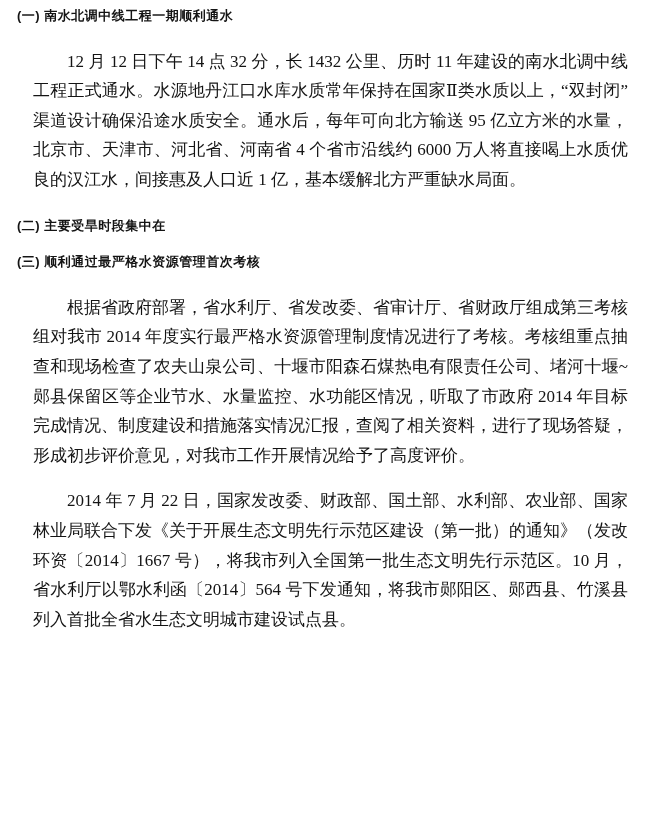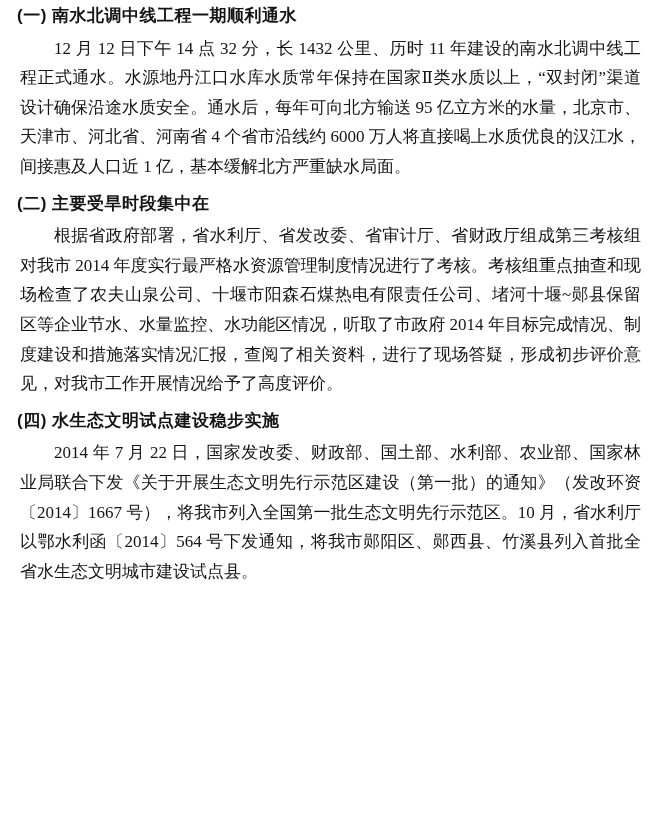--- a/index.html
+++ b/index.html
@@ -16,30 +16,30 @@
     background: #ffffff;
     color: #141414;
     font-family: "Liberation Serif", "DejaVu Serif", serif;
     font-size: 17px;
     line-height: 29.6px;
     overflow: hidden;
   }
   .section { margin: 0; }
   .heading {
     font-family: "Liberation Sans", "DejaVu Sans", sans-serif;
-    font-size: 17px;
+    font-size: 13px;
     line-height: 29.6px;
     font-weight: 700;
     margin: 7px 0 0 0;
     text-align: left;
     letter-spacing: 0.5px;
   }
   .section:first-child .heading { margin-top: 0; }
   .para {
-    margin: 3px;
+    margin: 16px;
     text-indent: 2em;
     text-align: justify;
     text-justify: inter-ideograph;
     word-break: break-all;
   }
 </style>
 </head>
 <body>
 
 <div class="page">
@@ -47,21 +47,21 @@
   <div class="section">
     <h2 class="heading">(一) 南水北调中线工程一期顺利通水</h2>
     <p class="para">12 月 12 日下午 14 点 32 分，长 1432 公里、历时 11 年建设的南水北调中线工程正式通水。水源地丹江口水库水质常年保持在国家Ⅱ类水质以上，“双封闭”渠道设计确保沿途水质安全。通水后，每年可向北方输送 95 亿立方米的水量，北京市、天津市、河北省、河南省 4 个省市沿线约 6000 万人将直接喝上水质优良的汉江水，间接惠及人口近 1 亿，基本缓解北方严重缺水局面。</p>
   </div>
 
   <div class="section">
     <h2 class="heading">(二) 主要受旱时段集中在</h2>
   </div>
 
   <div class="section">
+    <h2 class="heading">(三) 顺利通过最严格水资源管理首次考核</h2>
     <p class="para">根据省政府部署，省水利厅、省发改委、省审计厅、省财政厅组成第三考核组对我市 2014 年度实行最严格水资源管理制度情况进行了考核。考核组重点抽查和现场检查了农夫山泉公司、十堰市阳森石煤热电有限责任公司、堵河十堰~郧县保留区等企业节水、水量监控、水功能区情况，听取了市政府 2014 年目标完成情况、制度建设和措施落实情况汇报，查阅了相关资料，进行了现场答疑，形成初步评价意见，对我市工作开展情况给予了高度评价。</p>
   </div>
 
   <div class="section">
-    <h2 class="heading">(四) 水生态文明试点建设稳步实施</h2>
     <p class="para">2014 年 7 月 22 日，国家发改委、财政部、国土部、水利部、农业部、国家林业局联合下发《关于开展生态文明先行示范区建设（第一批）的通知》（发改环资〔2014〕1667 号），将我市列入全国第一批生态文明先行示范区。10 月，省水利厅以鄂水利函〔2014〕564 号下发通知，将我市郧阳区、郧西县、竹溪县列入首批全省水生态文明城市建设试点县。</p>
   </div>
 
 </div>
 
 </body></html>

